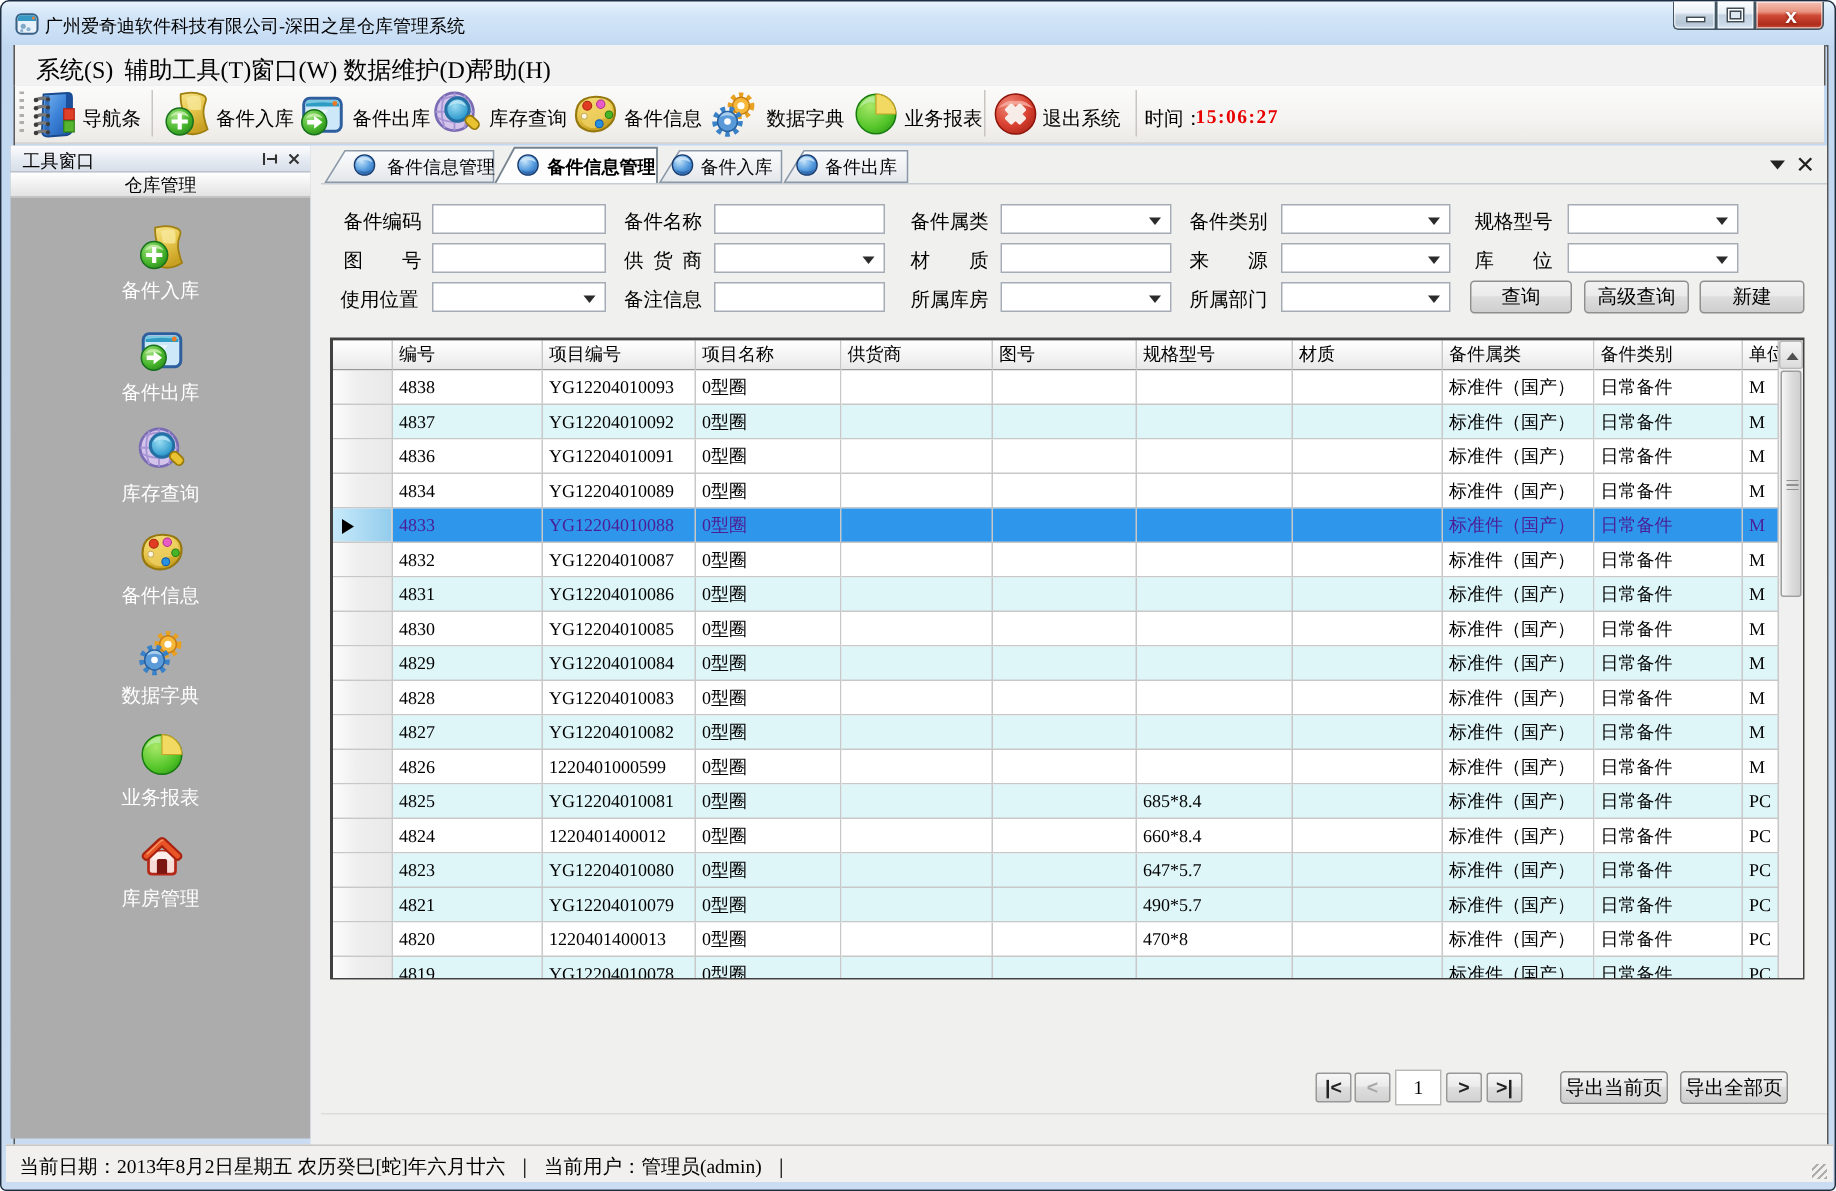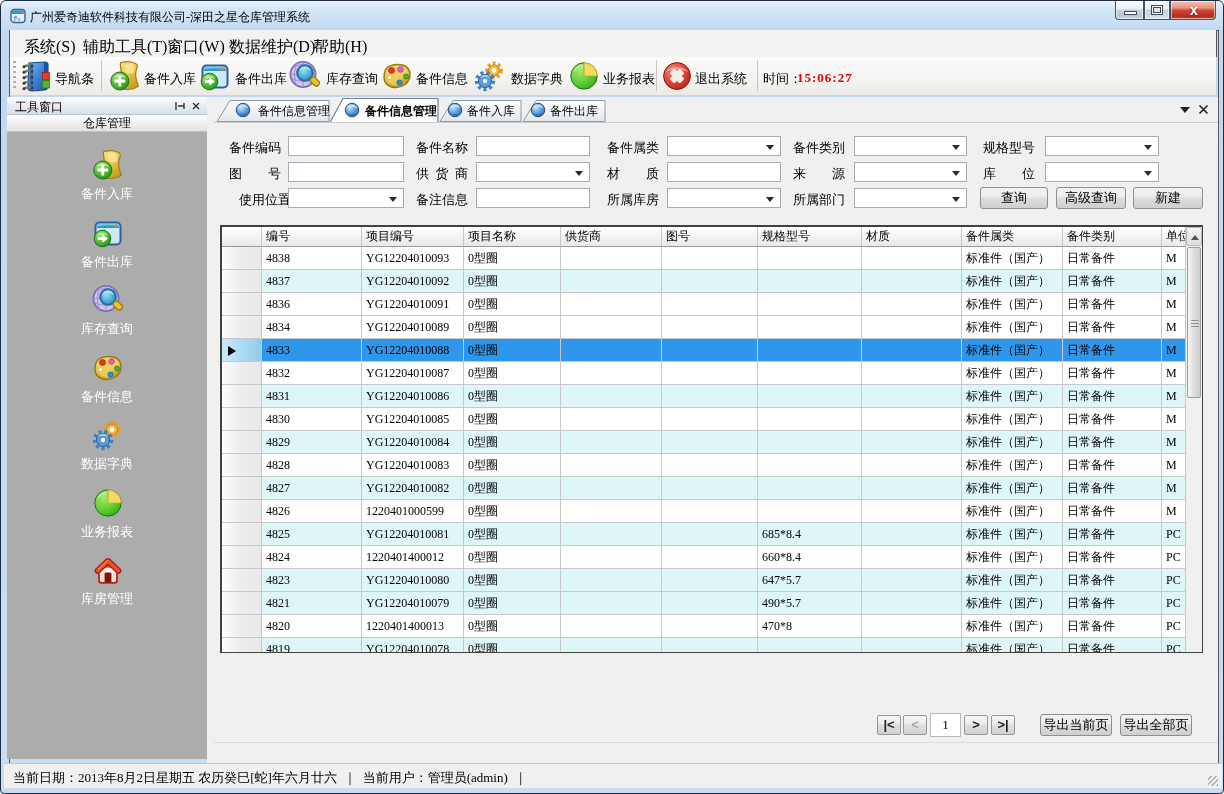--- a/index.html
+++ b/index.html
@@ -27,21 +27,21 @@
 .finput{position:absolute;height:20px;background:#fff;border:1px solid #a5acb5;}
 .fdrop{position:absolute;height:20px;background:#fff;border:1px solid #a5acb5;}
 .fdrop::after{content:"";position:absolute;right:6px;top:8px;border-left:4px solid transparent;border-right:4px solid transparent;border-top:5px solid #2b2b2b;}
 .btn{position:absolute;height:22px;border:1px solid #8e8f8f;border-radius:3px;background:linear-gradient(180deg,#f2f2f2,#ebebeb 45%,#dddddd 50%,#cfcfcf);font-size:13px;text-align:center;font-family:"Liberation Serif",serif;}
 .gridwrap{position:absolute;left:219px;top:-128px;border:solid #414141;border-width:2px 1px 1px 2px;background:#fff;}
 table.grid{border-collapse:separate;border-spacing:0;table-layout:fixed;width:964px;}
 table.grid td{border-right:1px solid #c8c8c8;border-bottom:1px solid #c8c8c8;font-size:12px;padding:0 0 0 4px;overflow:hidden;white-space:nowrap;height:22px;line-height:22px;}
 table.grid tr.hd td{height:19px;line-height:19px;background:linear-gradient(180deg,#ffffff,#f0f0f0 70%,#e8e8e8);border-bottom:1px solid #999;}
 tr.odd td{background:#ffffff;}
 tr.even td{background:#dff6f9;}
-tr.sel td{background:#2e97ec;color:#000000;}
+tr.sel td{background:#2e97ec;color:#4c1d95;}
 td.rowsel{background:linear-gradient(90deg,#fdfdfd,#efeff0 40%,#e9e9ea)!important;}
 tr.sel td.rowsel{background:linear-gradient(90deg,#c7eafa,#93ccec)!important;}
 .vscroll{position:absolute;background:#f0f0f0;}
 .sbtn{position:absolute;background:linear-gradient(180deg,#f4f4f4,#dcdcdc);border:1px solid #b9b9b9;border-radius:2px;}
 .thumb{position:absolute;background:linear-gradient(90deg,#e8e8e8,#d2d2d2);border:1px solid #9e9e9e;border-radius:2px;}
 .navbtn{position:absolute;width:24px;height:20px;border:1px solid #989898;border-radius:2px;background:linear-gradient(180deg,#f6f6f6,#ebebeb 45%,#dedede 50%,#d2d2d2);text-align:center;font-size:13px;font-family:"Liberation Sans",sans-serif;line-height:17px;color:#222;}
 .statusbar{position:absolute;left:3px;top:762px;width:1218px;height:25px;background:#f1f0ee;border-top:1px solid #c9c7c3;}
 </style></head><body>
 
 <svg width="0" height="0" style="position:absolute">
@@ -342,21 +342,21 @@
 <div class="flabel" style="left:15px;top:42px;width:52px;text-align:right">图　　号</div>
 <div class="finput" style="left:74px;top:39px;width:116px"></div>
 <div class="flabel" style="left:202px;top:42px;width:52px;text-align:right">供 货 商</div>
 <div class="fdrop" style="left:262px;top:39px;width:114px"></div>
 <div class="flabel" style="left:393px;top:42px;width:52px;text-align:right">材　　质</div>
 <div class="finput" style="left:453px;top:39px;width:114px"></div>
 <div class="flabel" style="left:579px;top:42px;width:52px;text-align:center">来　　源</div>
 <div class="fdrop" style="left:640px;top:39px;width:113px"></div>
 <div class="flabel" style="left:769px;top:42px;width:52px;text-align:right">库　　位</div>
 <div class="fdrop" style="left:831px;top:39px;width:114px"></div>
-<div class="flabel" style="left:25px;top:68px;width:52px;text-align:center">使用位置</div>
+<div class="flabel" style="left:13px;top:68px;width:52px;text-align:center">使用位置</div>
 <div class="fdrop" style="left:74px;top:65px;width:116px"></div>
 <div class="flabel" style="left:202px;top:68px;width:52px;text-align:right">备注信息</div>
 <div class="finput" style="left:262px;top:65px;width:114px"></div>
 <div class="flabel" style="left:393px;top:68px;width:52px;text-align:right">所属库房</div>
 <div class="fdrop" style="left:453px;top:65px;width:114px"></div>
 <div class="flabel" style="left:579px;top:68px;width:52px;text-align:right">所属部门</div>
 <div class="fdrop" style="left:640px;top:65px;width:113px"></div>
 <div class="btn" style="left:766px;top:64px;width:68px;line-height:20px;">查询</div>
 <div class="btn" style="left:842px;top:64px;width:70px;line-height:20px;">高级查询</div>
 <div class="btn" style="left:919px;top:64px;width:70px;line-height:20px;">新建</div>

